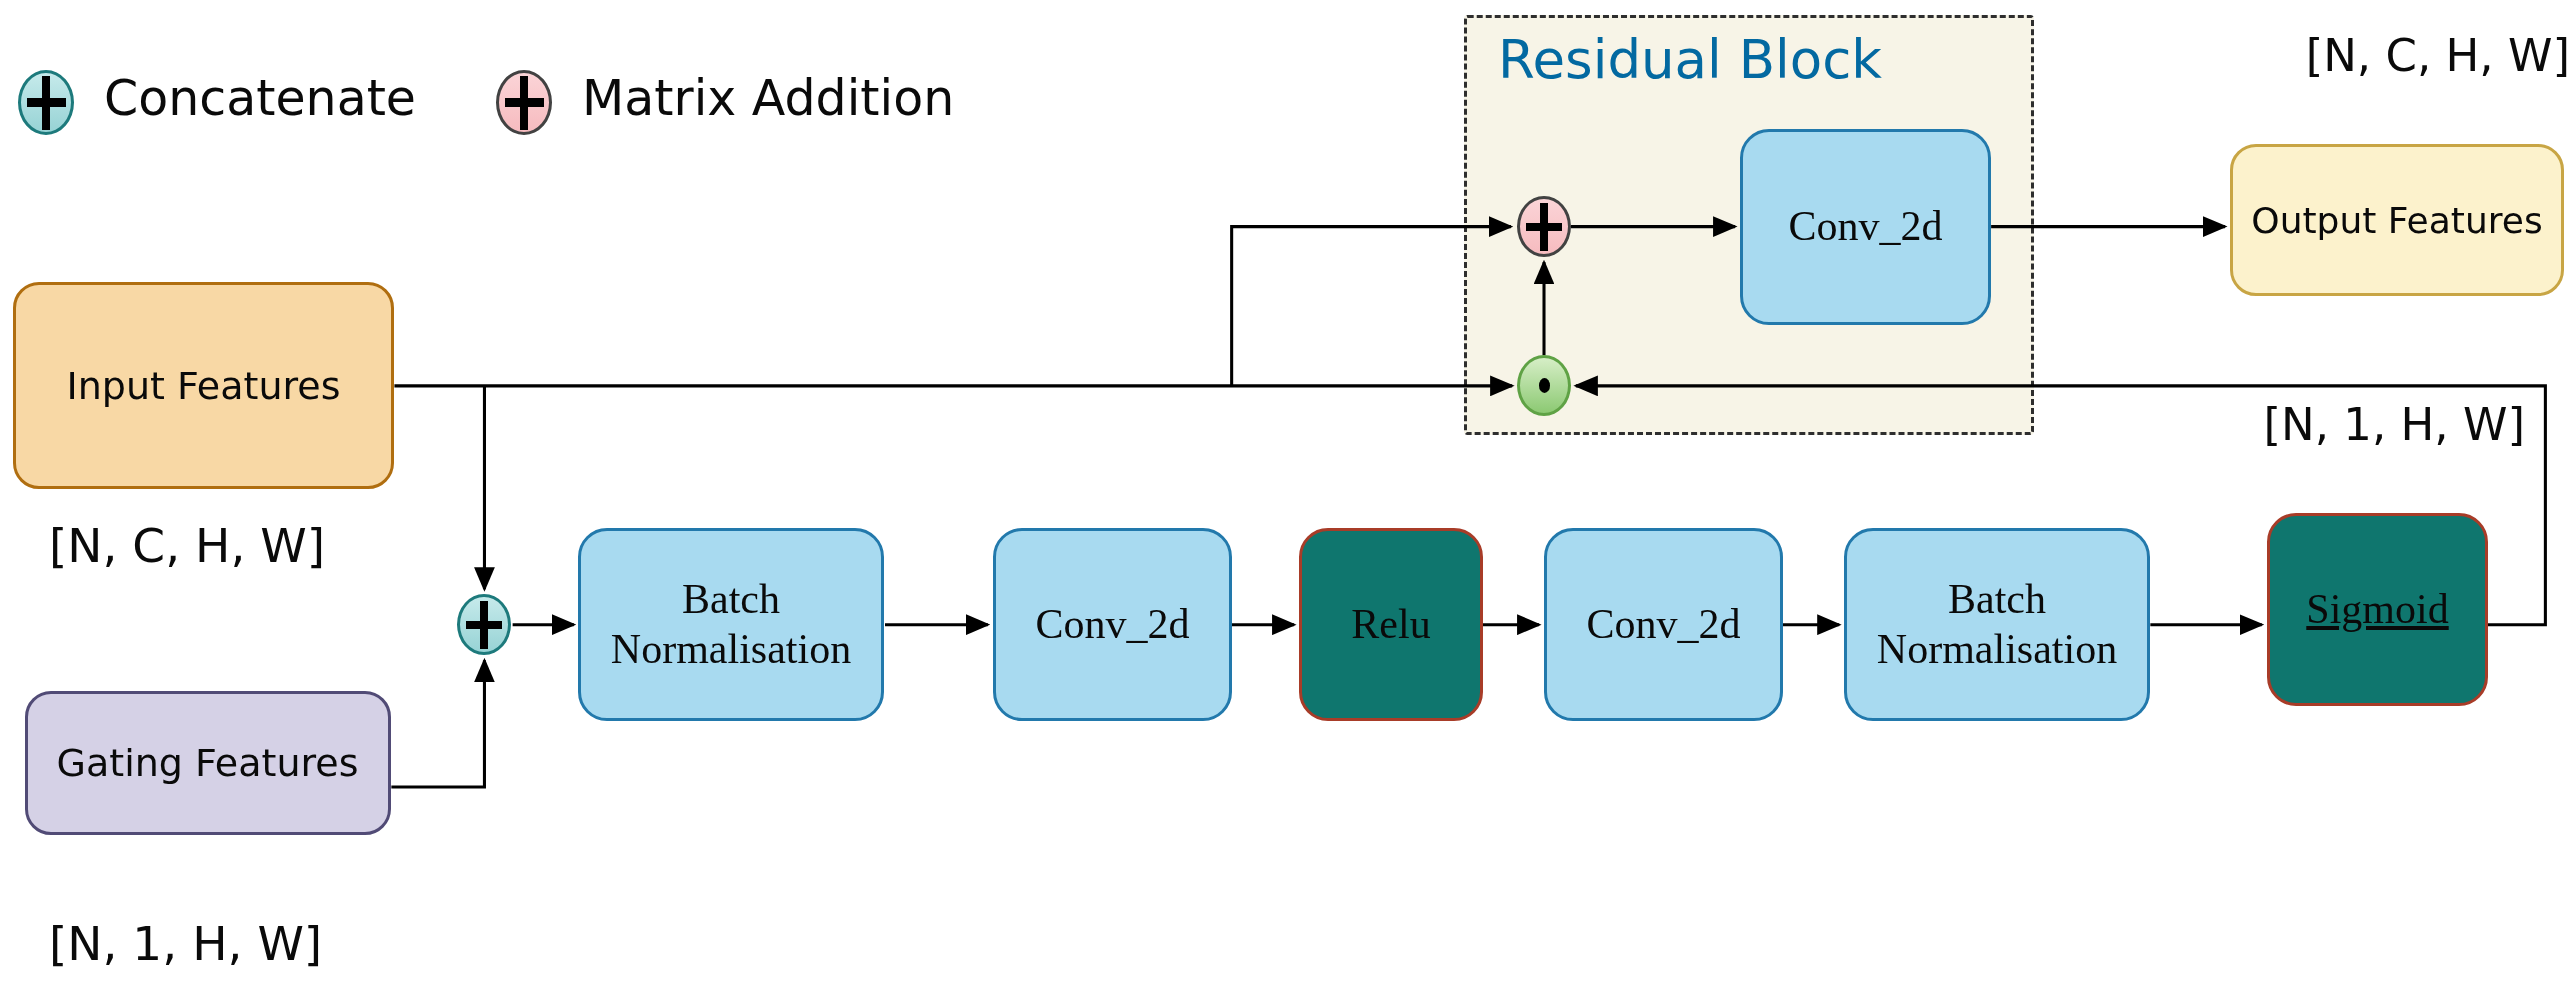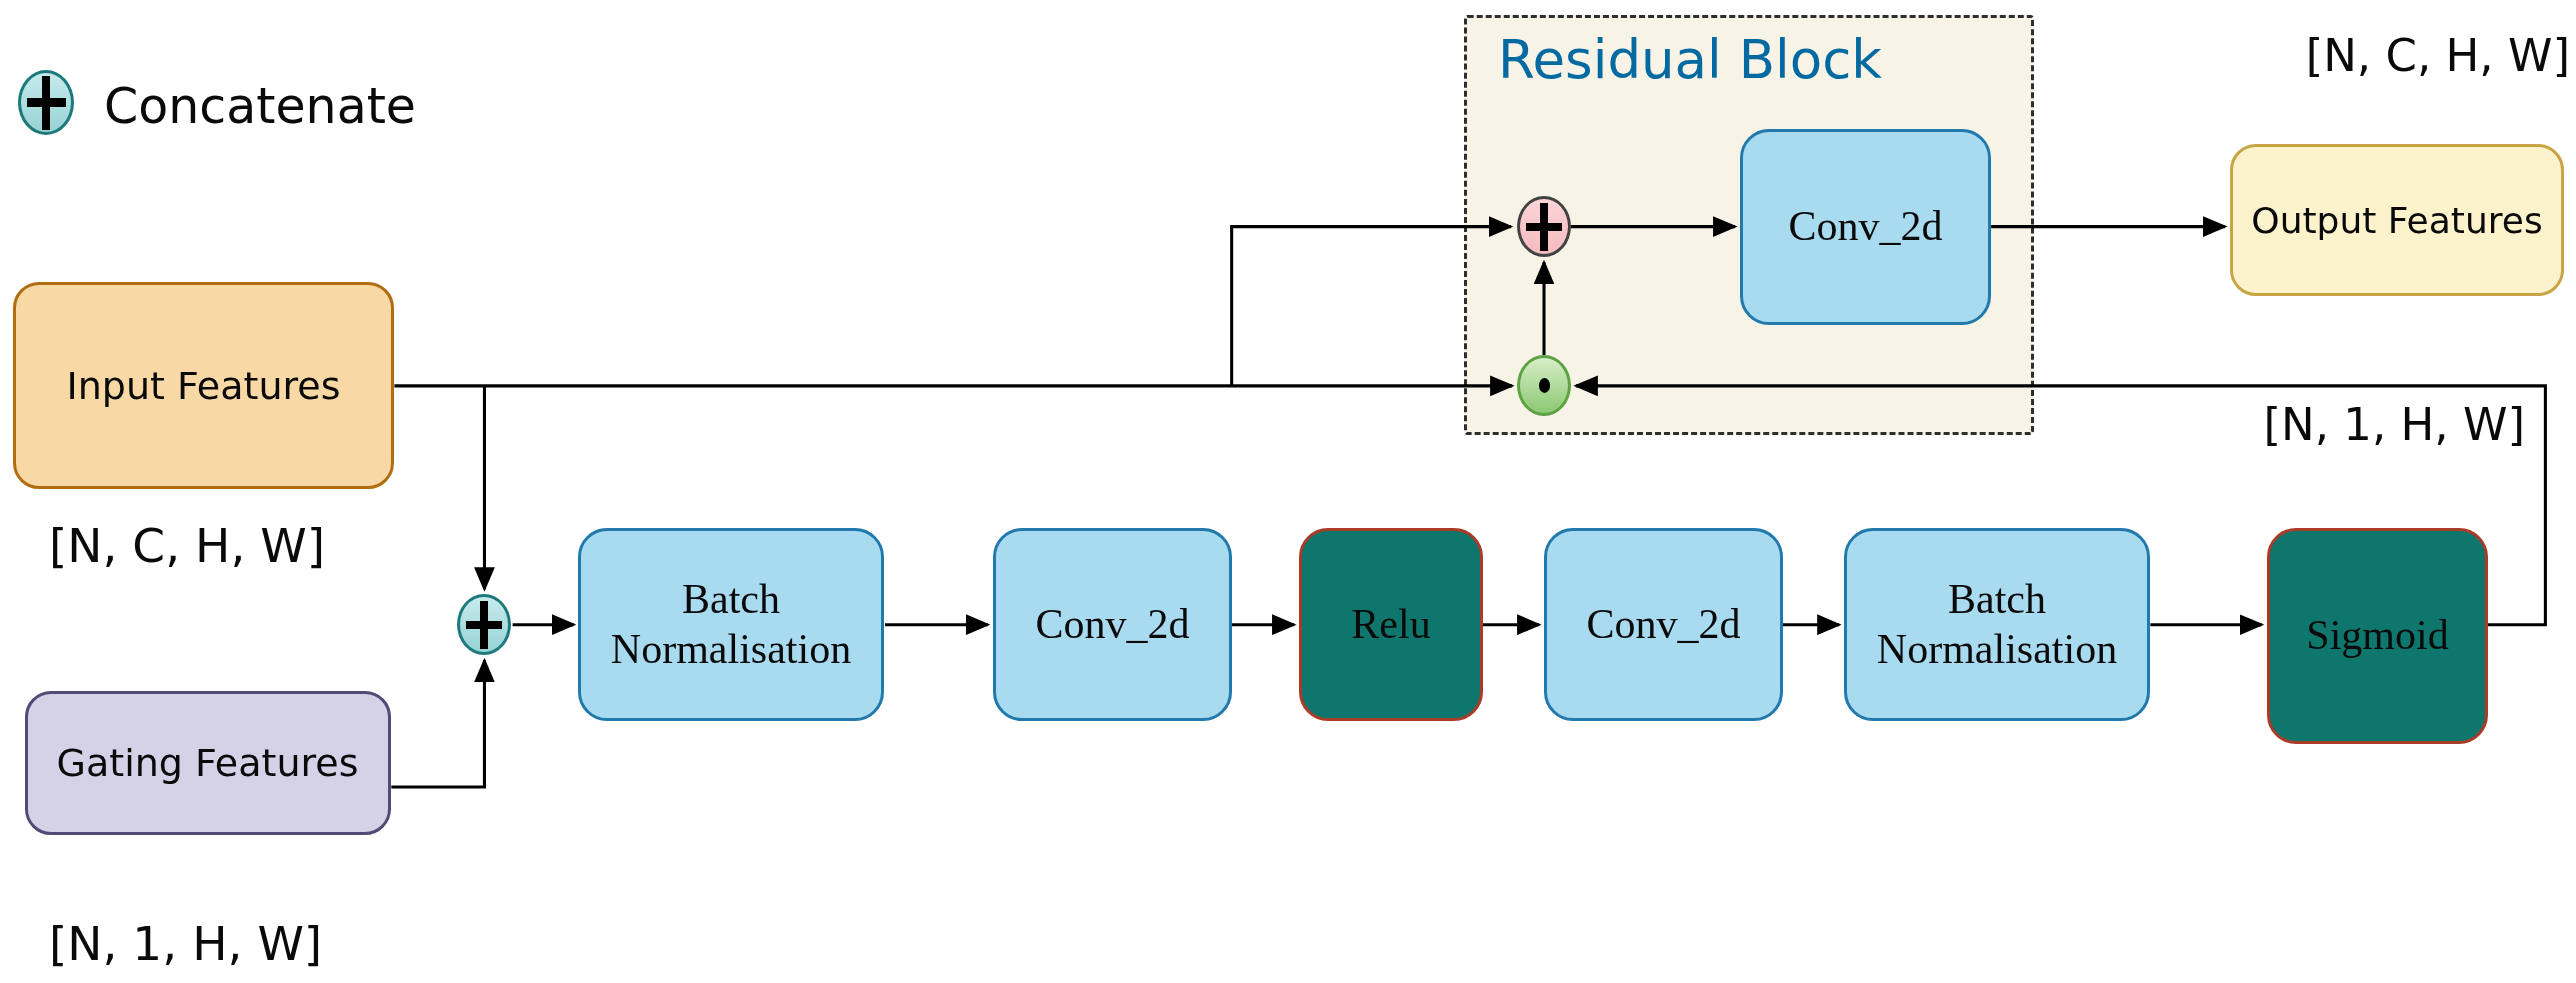--- a/index.html
+++ b/index.html
@@ -28,39 +28,39 @@
 
   .chain-box{border-radius:29px;font-family:"Liberation Serif","DejaVu Serif",serif;
              font-size:42px;line-height:1.18;padding:0 19px;}
   .chain-box.blue{background:#A8DAF0;border-color:#2279AC;}
   .chain-box.red {background:#0f766e;border-color:#A83C28;}
   .bn1    {left:578px; top:528px;width:306px;height:193px;}
   .conv1  {left:993px;top:528px;width:239px;height:193px;}
   .relu   {left:1299px;top:528px;width:184px;height:193px;}
   .conv2  {left:1544px;top:528px;width:239px;height:193px;}
   .bn2    {left:1844px;top:528px;width:306px;height:193px;}
-  .sigmoid{left:2267px;top:528px;width:221px;height:216px;}
+  .sigmoid{left:2267px;top:513px;width:221px;height:193px;text-decoration:underline;}
   .resconv{left:1740px;top:129px;width:251px;height:196px;}
 
   
   .op{position:absolute;box-sizing:border-box;border-radius:50%;z-index:4;}
   .op.teal {background:linear-gradient(#C6EAEB,#97D3D5);border:3.7px solid #1D7A7C;}
   .op.pink {background:linear-gradient(#FBD4D7,#F6BBBF);border:3.7px solid #424242;}
   .op.green{background:linear-gradient(#D6EEC6,#8CC973);border:3.7px solid #5FA245;}
   .op .bar-h,.op .bar-v,.op .dot{position:absolute;left:0;right:0;top:0;bottom:0;margin:auto;background:#000;}
   .op-flow{width:54px;height:61px;}
   .op-flow .bar-h{width:36px;height:8px;}
   .op-flow .bar-v{width:8px;height:48px;}
   .op-flow .dot{width:11px;height:14.7px;border-radius:50%;}
   .op.concat-node{left:457px; top:594px;}
   .op.plus-node  {left:1517px;top:196px;}
   .op.dot-node   {left:1517px;top:355px;}
 
   
-  .legend-item{position:absolute;display:flex;align-items:flex-end;z-index:3;}
+  .legend-item{position:absolute;display:flex;align-items:flex-start;z-index:3;}
   .legend-item .op{position:relative;width:56px;height:65px;flex:0 0 auto;}
   .legend-item .op .bar-h{width:39px;height:8.6px;}
   .legend-item .op .bar-v{width:8.6px;height:54px;}
   .legend-item .op .dot{width:12.3px;height:16px;border-radius:50%;}
   .legend-label{margin-left:30px;font-size:49px;white-space:nowrap;}
   .legend-concat  {left:18px; top:70px;}
   .legend-matrix  {left:496px;top:70px;}
   .legend-hadamard{left:18px; top:188px;}
 
   
@@ -102,20 +102,27 @@
       <path d="M3250 370 H3632" marker-end="url(#arw)"></path>
     </g>
   </svg>
 
   <div class="legend-item legend-concat">
     <div class="op teal">
       <span class="bar-h"></span>
       <span class="bar-v"></span>
     </div>
     <span class="legend-label">Concatenate</span>
+  </div>
+  <div class="legend-item legend-matrix">
+    <div class="op pink">
+      <span class="bar-h"></span>
+      <span class="bar-v"></span>
+    </div>
+    <span class="legend-label">Matrix Addition</span>
   </div>
 
   <div class="box io-box input">
     <span>Input Features</span>
   </div>
   <div class="dim input-dim">[N, C, H, W]</div>
 
   <div class="box io-box gating">
     <span>Gating Features</span>
   </div>

